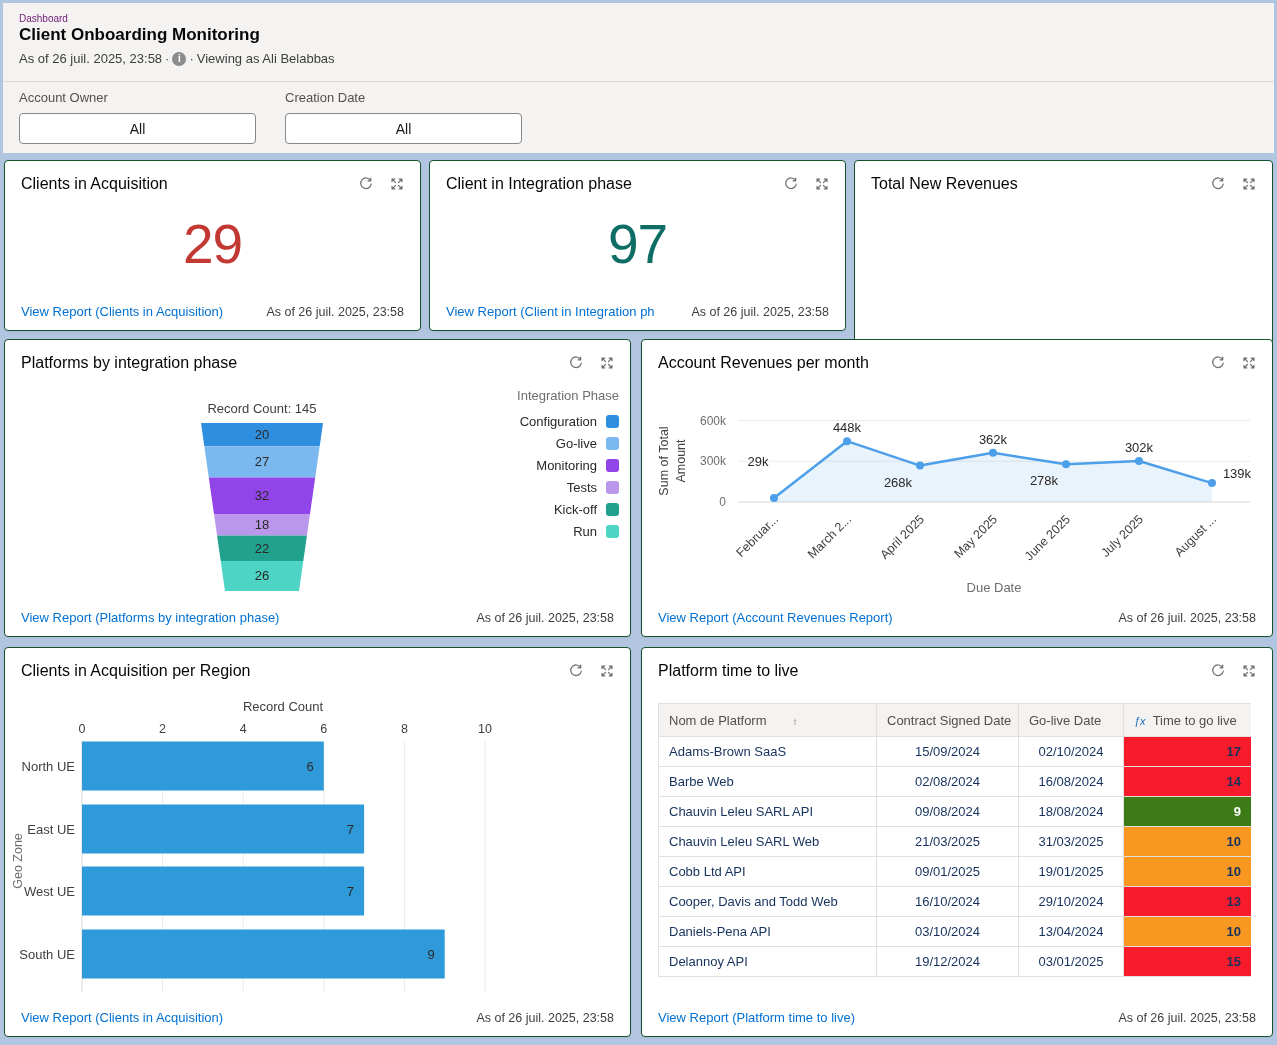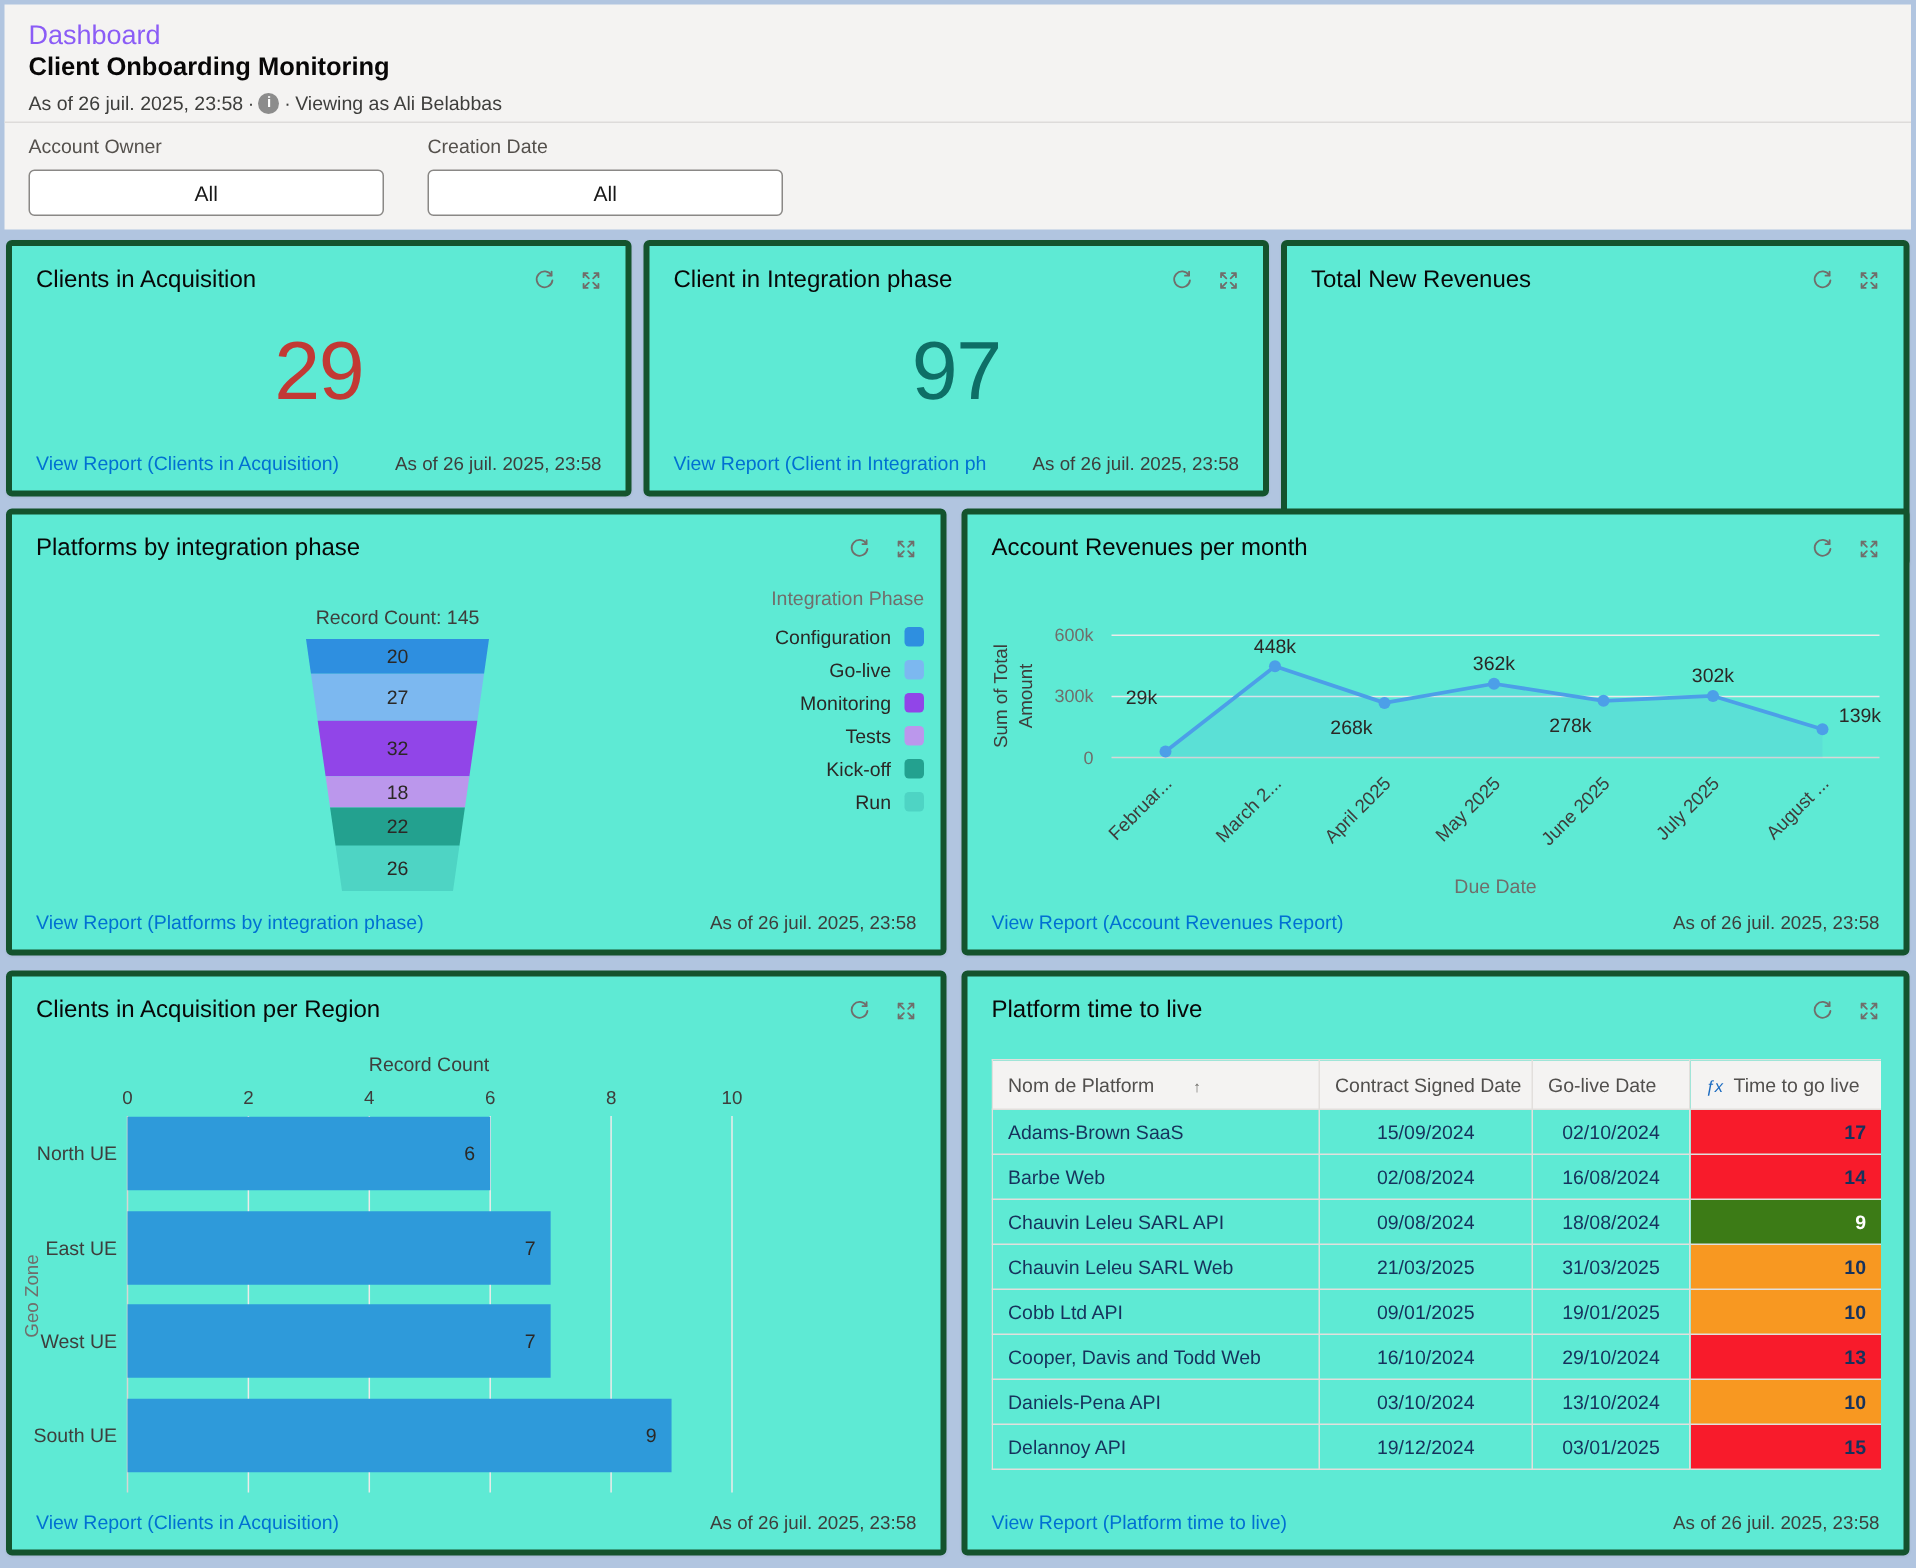--- a/index.html
+++ b/index.html
@@ -2,34 +2,34 @@
 <html><head>
 <meta charset="utf-8">
 <style>
   html,body{margin:0;padding:0;}
   body{font-family:"Liberation Sans",sans-serif;background:#B1C5E0;}
   #stage{position:relative;width:1277px;height:1045px;background:#B1C5E0;overflow:hidden;}
 
   
   .topbar{position:absolute;left:3px;top:3px;width:1271px;height:150px;background:#F4F3F2;}
   .header-top{height:79px;border-bottom:1px solid #DDDBDA;padding:10px 16px 0;box-sizing:border-box;}
-  .breadcrumb{font-size:18px;color:#8b5cf6;}
+  .breadcrumb{font-size:10px;color:#701a75;}
   .page-title{margin:1px 0 0;font-size:17px;font-weight:700;color:#080707;}
   .asof-row{margin-top:6px;font-size:13px;color:#3E3E3C;display:flex;align-items:center;gap:3px;}
   .info-badge{display:inline-flex;align-items:center;justify-content:center;width:14px;height:14px;border-radius:50%;
     background:#8C8C8C;color:#fff;font-size:10px;font-weight:700;font-style:normal;cursor:pointer;}
   .filters{display:flex;gap:29px;padding:8px 16px 0;}
   .filter{width:237px;}
   .filter + .filter{margin-left:0;}
   .filter-label{font-size:13px;color:#54504C;margin-bottom:8px;}
   .filter-box{height:29px;border:1px solid #8A8886;border-radius:4px;background:#fff;display:flex;
     align-items:center;justify-content:center;font-size:14px;color:#181818;cursor:pointer;}
 
   
-  .card{position:absolute;background:#5eead4;border:4px solid #14532d;border-radius:4px;box-sizing:border-box;
+  .card{position:absolute;background:#ffffff;border:1px solid #14532d;border-radius:4px;box-sizing:border-box;
     box-shadow:0 1px 2px rgba(0,0,0,.05);}
   .card-title{position:absolute;left:16px;top:14px;font-size:16px;color:#080707;white-space:nowrap;}
   .card-icons{position:absolute;right:15px;top:15px;display:flex;gap:15px;color:#706E6B;}
   .icon-btn{width:16px;height:16px;cursor:pointer;color:#706E6B;}
   .icon-btn svg{display:block;width:16px;height:16px;}
   .view-report{position:absolute;left:16px;bottom:11px;font-size:13px;color:#0070D2;text-decoration:none;white-space:nowrap;cursor:pointer;}
   .card-asof{position:absolute;right:16px;bottom:11px;font-size:12.5px;color:#3E3E3C;white-space:nowrap;}
 
   
   .metric{position:absolute;left:0;top:56px;width:100%;text-align:center;font-size:55px;line-height:1;letter-spacing:-1px;}
@@ -393,21 +393,21 @@
             </tr>
             <tr>
               <td class="cell-name">Cooper, Davis and Todd Web</td>
               <td class="cell-date">16/10/2024</td>
               <td class="cell-date">29/10/2024</td>
               <td class="cell-days" style="background: rgb(248, 27, 43);">13</td>
             </tr>
             <tr>
               <td class="cell-name">Daniels-Pena API</td>
               <td class="cell-date">03/10/2024</td>
-              <td class="cell-date">13/10/2024</td>
+              <td class="cell-date">13/04/2024</td>
               <td class="cell-days" style="background: rgb(248, 152, 33);">10</td>
             </tr>
             <tr>
               <td class="cell-name">Delannoy API</td>
               <td class="cell-date">19/12/2024</td>
               <td class="cell-date">03/01/2025</td>
               <td class="cell-days" style="background: rgb(248, 27, 43);">15</td>
             </tr>
           </tbody>
       </table>

